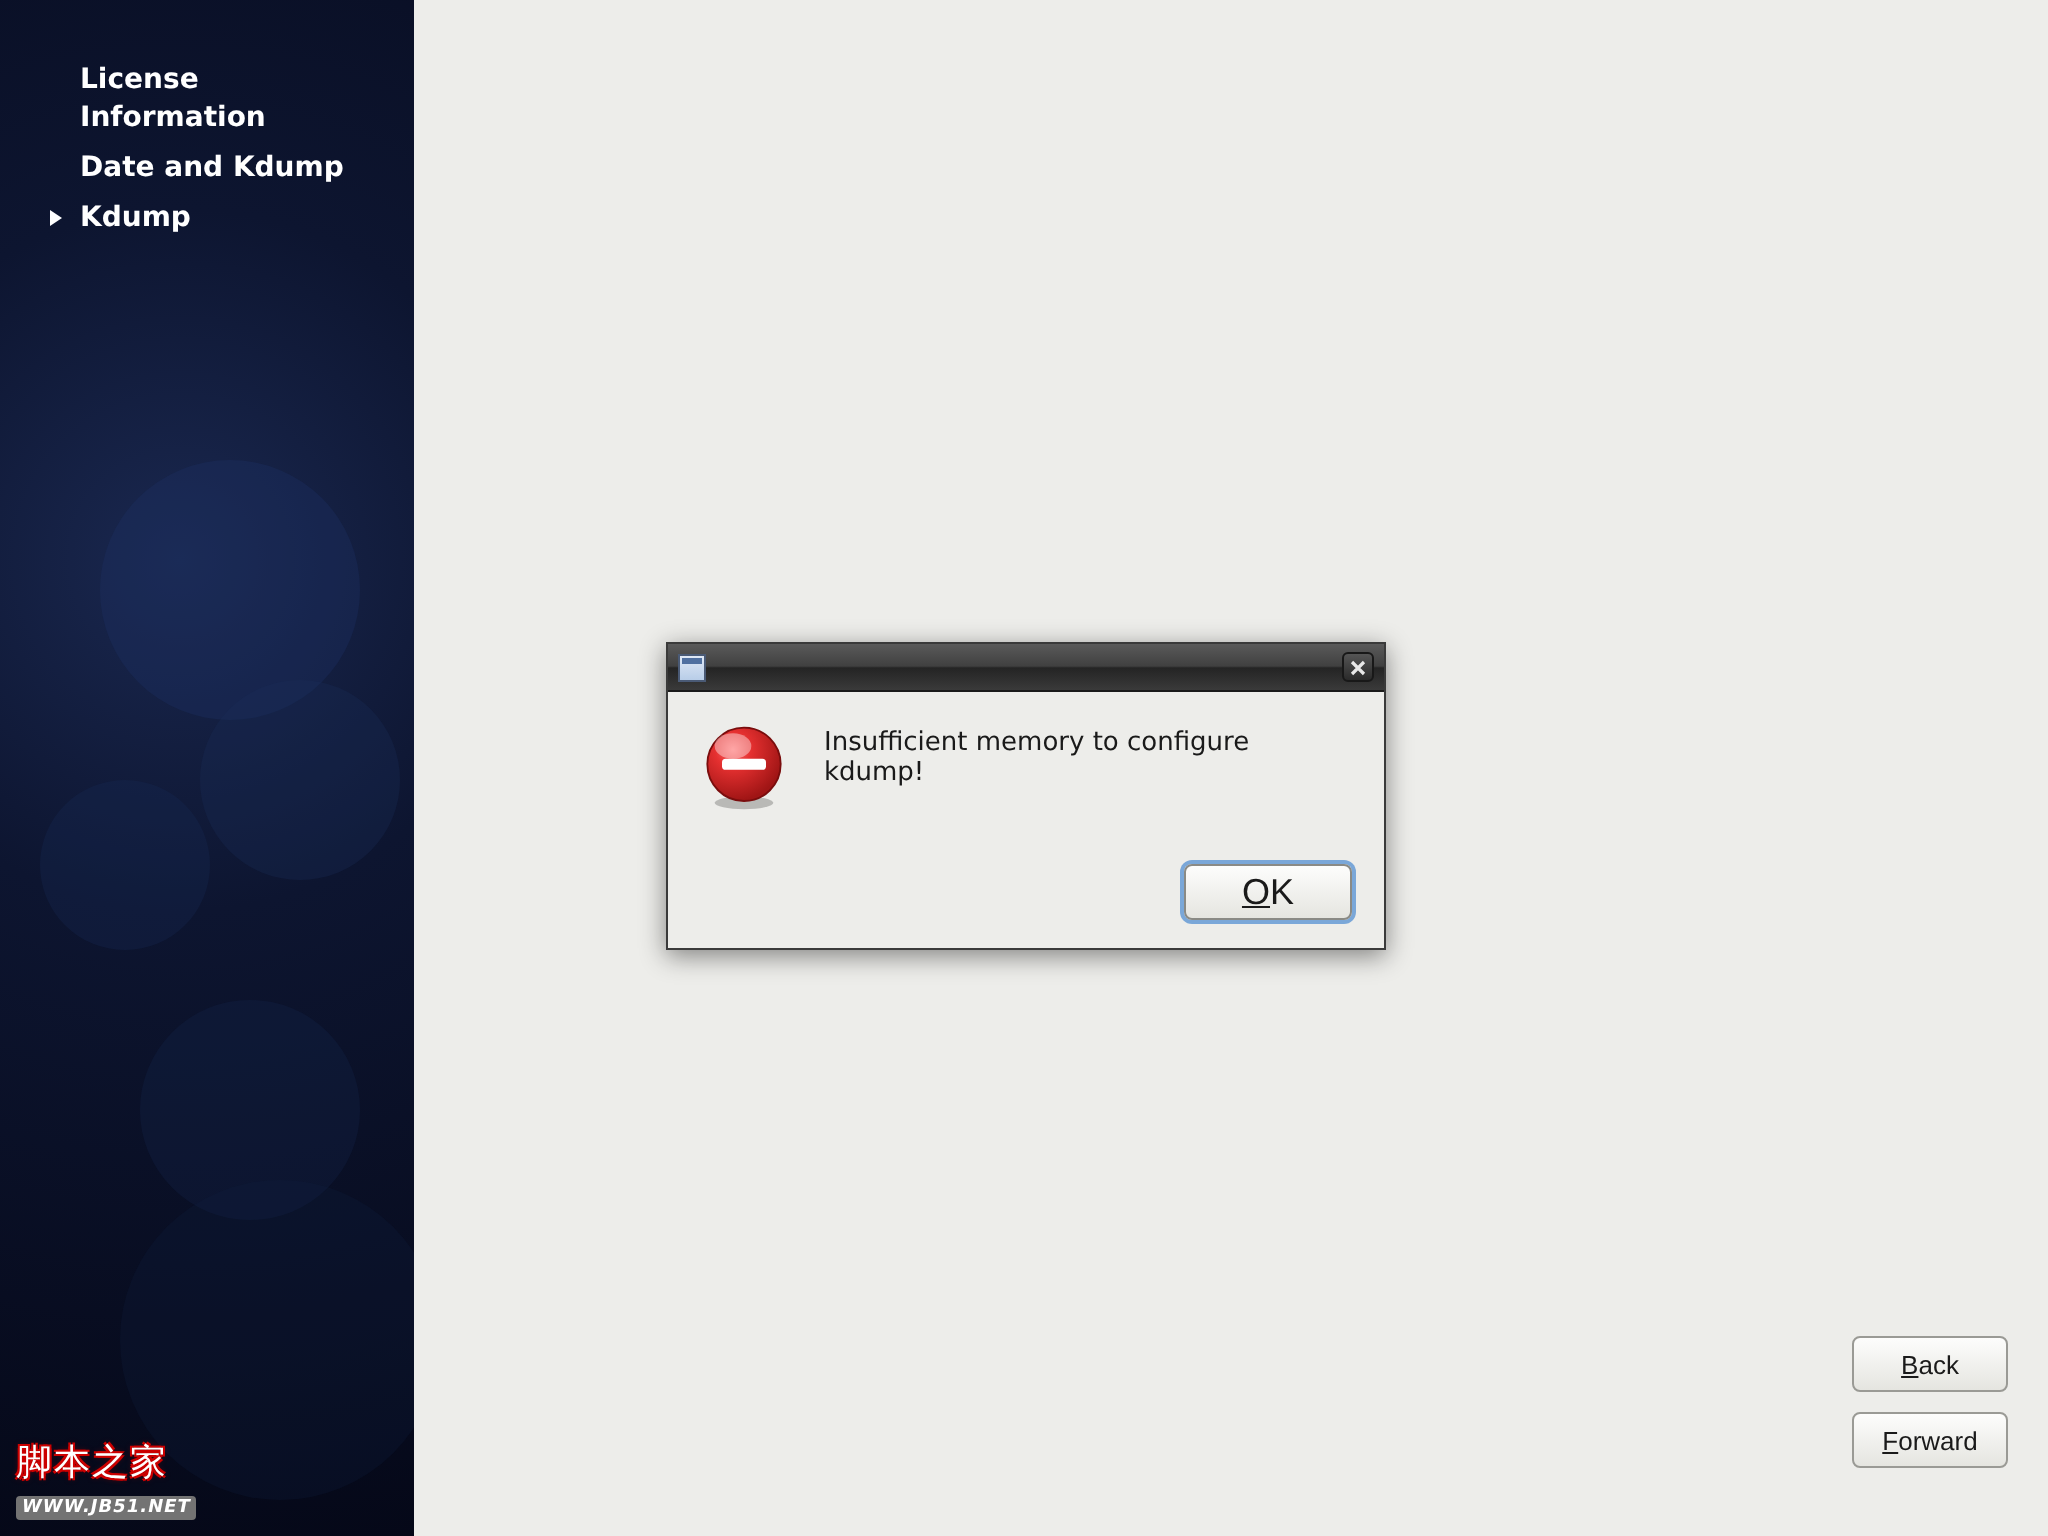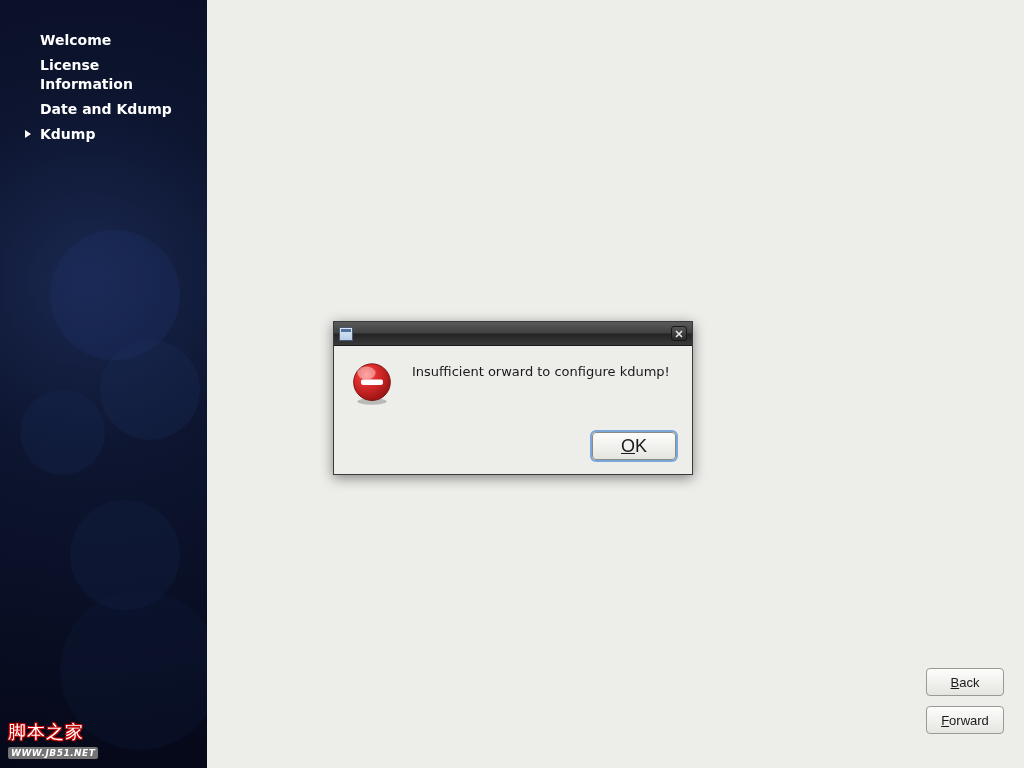--- a/index.html
+++ b/index.html
@@ -274,21 +274,20 @@
     }
   </style>
 </head>
 <body>
 
 <div class="sidebar">
   <div class="bubble1"></div>
   <div class="bubble2"></div>
   <div class="bubble3"></div>
   <ul class="nav-list">
-    <li class="nav-item">Welcome</li>
     <li class="nav-item">License Information</li>
     <li class="nav-item">Date and Kdump</li>
     <li class="nav-item current">Kdump</li>
   </ul>
 </div>
 
 <div class="main-area">
   <div class="footer-buttons">
     <button class="footer-btn">
       <span><span class="underline">B</span><span>ack</span></span>
@@ -316,21 +315,21 @@
             <stop offset="0%" stop-color="#ff6b6b"></stop>
             <stop offset="35%" stop-color="#e53030"></stop>
             <stop offset="100%" stop-color="#a01515"></stop>
           </radialGradient>
         </defs>
         <ellipse cx="24" cy="43" rx="16" ry="3.5" fill="rgba(0,0,0,0.22)"></ellipse>
         <circle cx="24" cy="22" r="20" fill="url(#redball)" stroke="#7a0d0d" stroke-width="1"></circle>
         <ellipse cx="18" cy="12" rx="10" ry="7" fill="rgba(255,255,255,0.4)"></ellipse>
         <rect x="12" y="19" width="24" height="6" rx="2" fill="#ffffff"></rect>
       </svg>
-      <div class="dialog-message">Insufficient orward to configure kdump!</div>
+      <div class="dialog-message">Insufficient memory to configure kdump!</div>
     </div>
     <div class="dialog-buttons">
       <button class="ok-button">
         <span><span class="underline">O</span><span>K</span></span>
       </button>
     </div>
   </div>
 </div>
 
 <div class="watermark">

